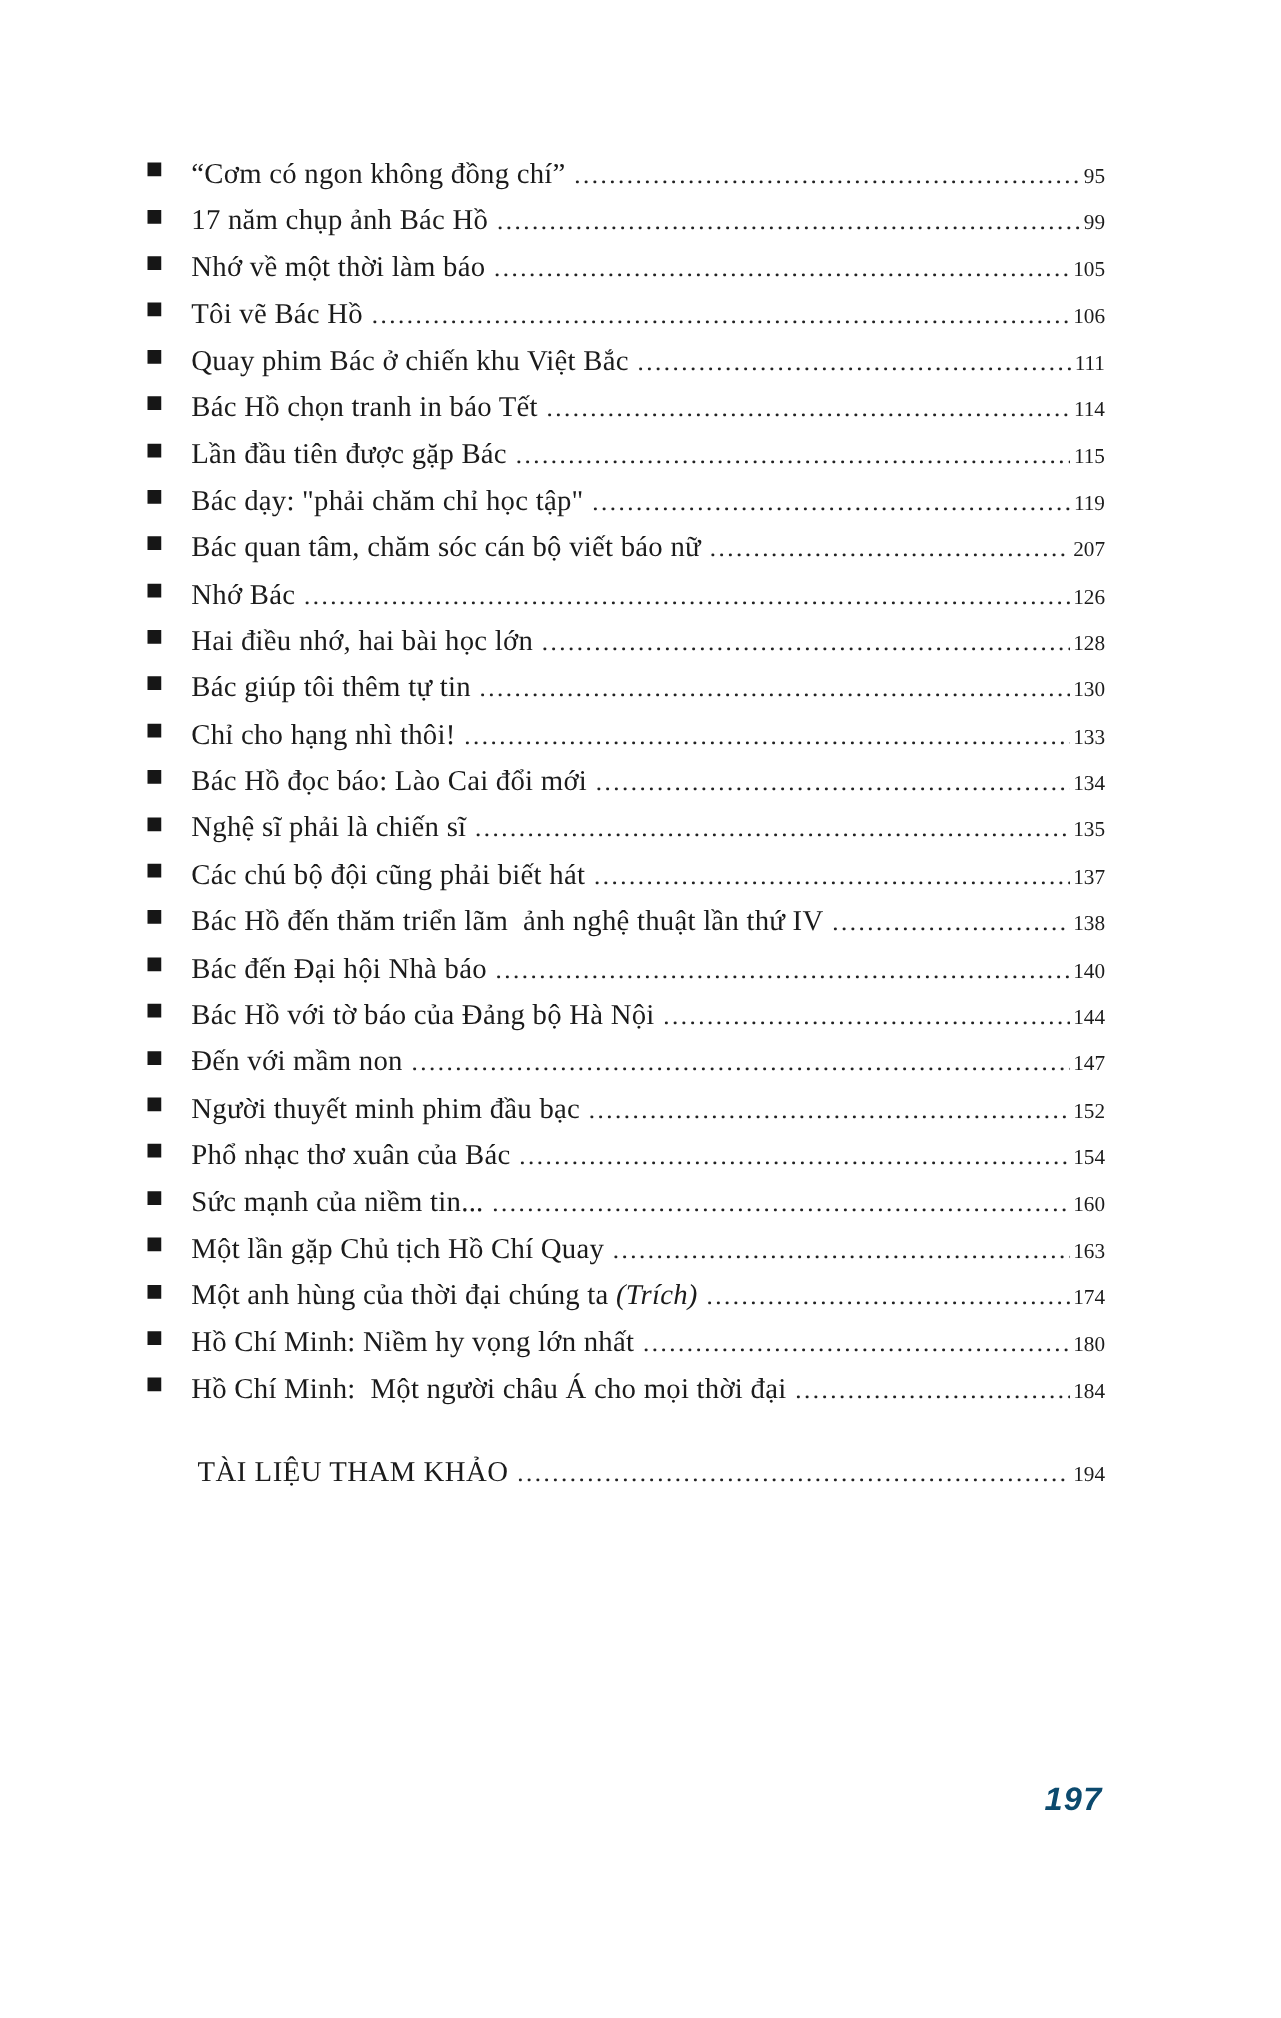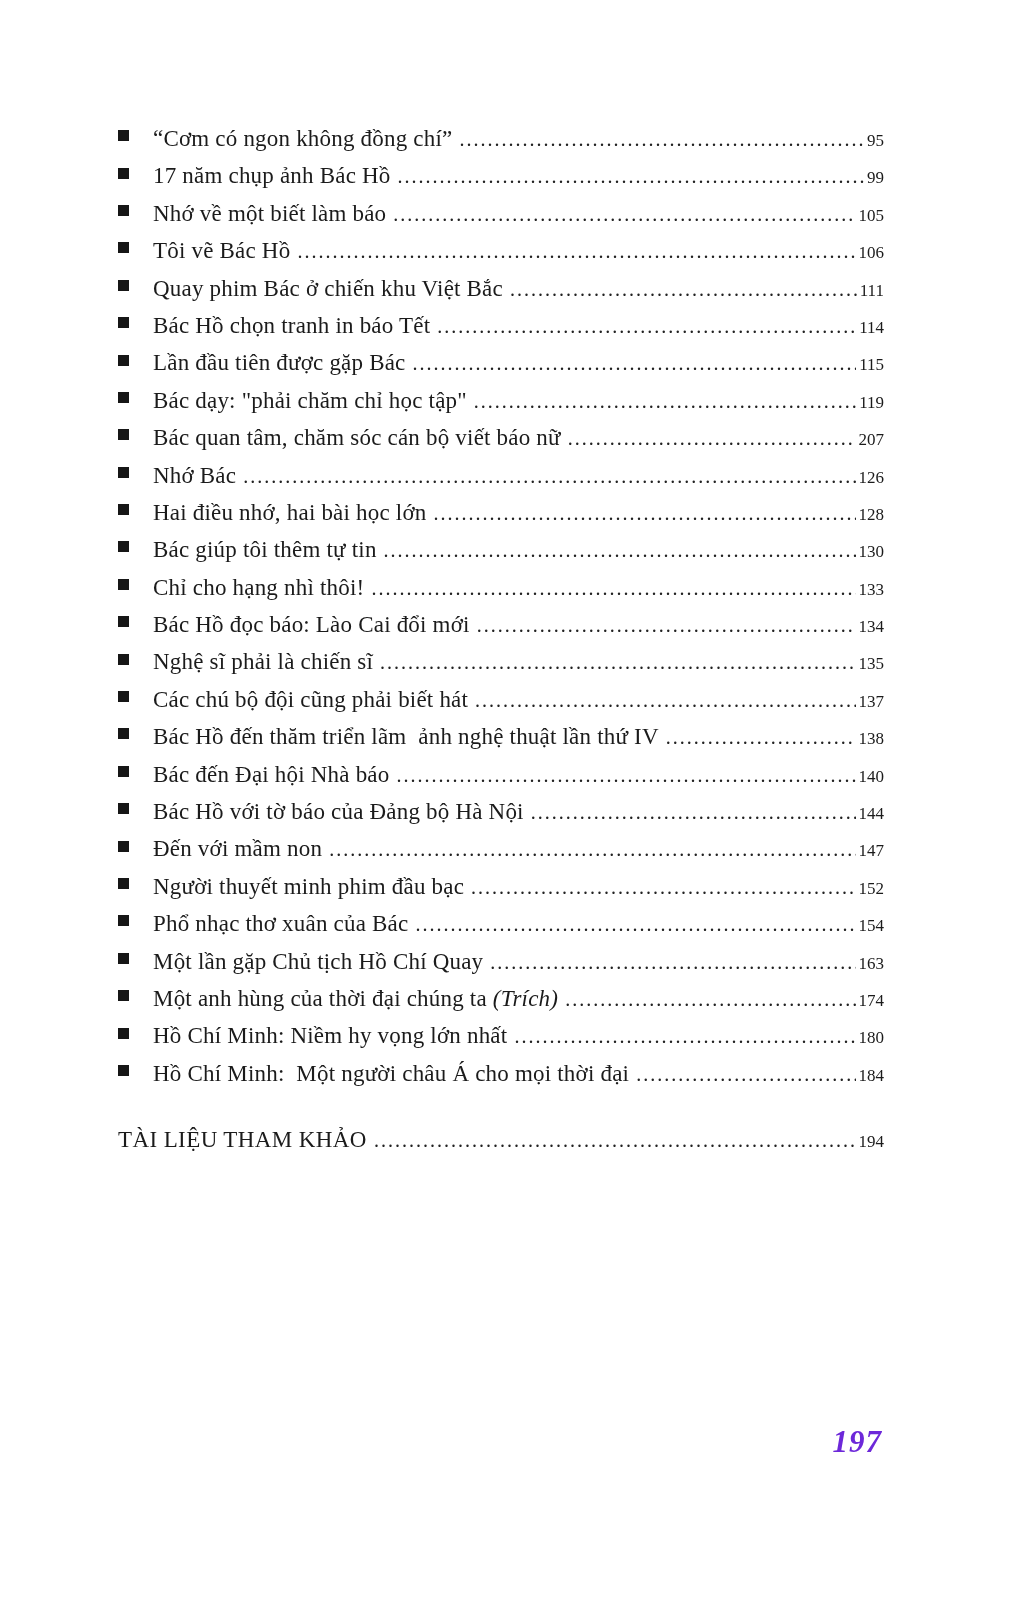--- a/index.html
+++ b/index.html
@@ -64,30 +64,31 @@
   .pnum {
     flex: 0 0 auto;
     white-space: nowrap;
     font-size: 17px;
   }
   .references {
     margin-top: 29px;
   }
   .references .title {
     letter-spacing: 0.4px;
+    margin-left: 40px;
   }
   .folio {
     position: absolute;
     top: 1424px;
     right: 143px;
-    font-family: Liberation Serif, serif;
+    font-family: Liberation Sans, sans-serif;
     font-weight: 700;
     font-style: italic;
-    font-size: 31px;
-    color: #6d28d9;
+    font-size: 26px;
+    color: #0c4a6e;
     letter-spacing: 1px;
   }
 </style>
 </head>
 <body>
 
 <div class="page">
   <div class="toc">
 
     <div class="row">
@@ -99,21 +100,21 @@
 
     <div class="row">
       <span class="bullet"></span>
       <span class="title">17 năm chụp ảnh Bác Hồ</span>
       <span class="leader"></span>
       <span class="pnum">99</span>
     </div>
 
     <div class="row">
       <span class="bullet"></span>
-      <span class="title">Nhớ về một biết làm báo</span>
+      <span class="title">Nhớ về một thời làm báo</span>
       <span class="leader"></span>
       <span class="pnum">105</span>
     </div>
 
     <div class="row">
       <span class="bullet"></span>
       <span class="title">Tôi vẽ Bác Hồ</span>
       <span class="leader"></span>
       <span class="pnum">106</span>
     </div>
@@ -238,20 +239,26 @@
       <span class="pnum">152</span>
     </div>
 
     <div class="row">
       <span class="bullet"></span>
       <span class="title">Phổ nhạc thơ xuân của Bác</span>
       <span class="leader"></span>
       <span class="pnum">154</span>
     </div>
 
+    <div class="row">
+      <span class="bullet"></span>
+      <span class="title">Sức mạnh của niềm tin...</span>
+      <span class="leader"></span>
+      <span class="pnum">160</span>
+    </div>
 
     <div class="row">
       <span class="bullet"></span>
       <span class="title">Một lần gặp Chủ tịch Hồ Chí Quay</span>
       <span class="leader"></span>
       <span class="pnum">163</span>
     </div>
 
     <div class="row">
       <span class="bullet"></span>

